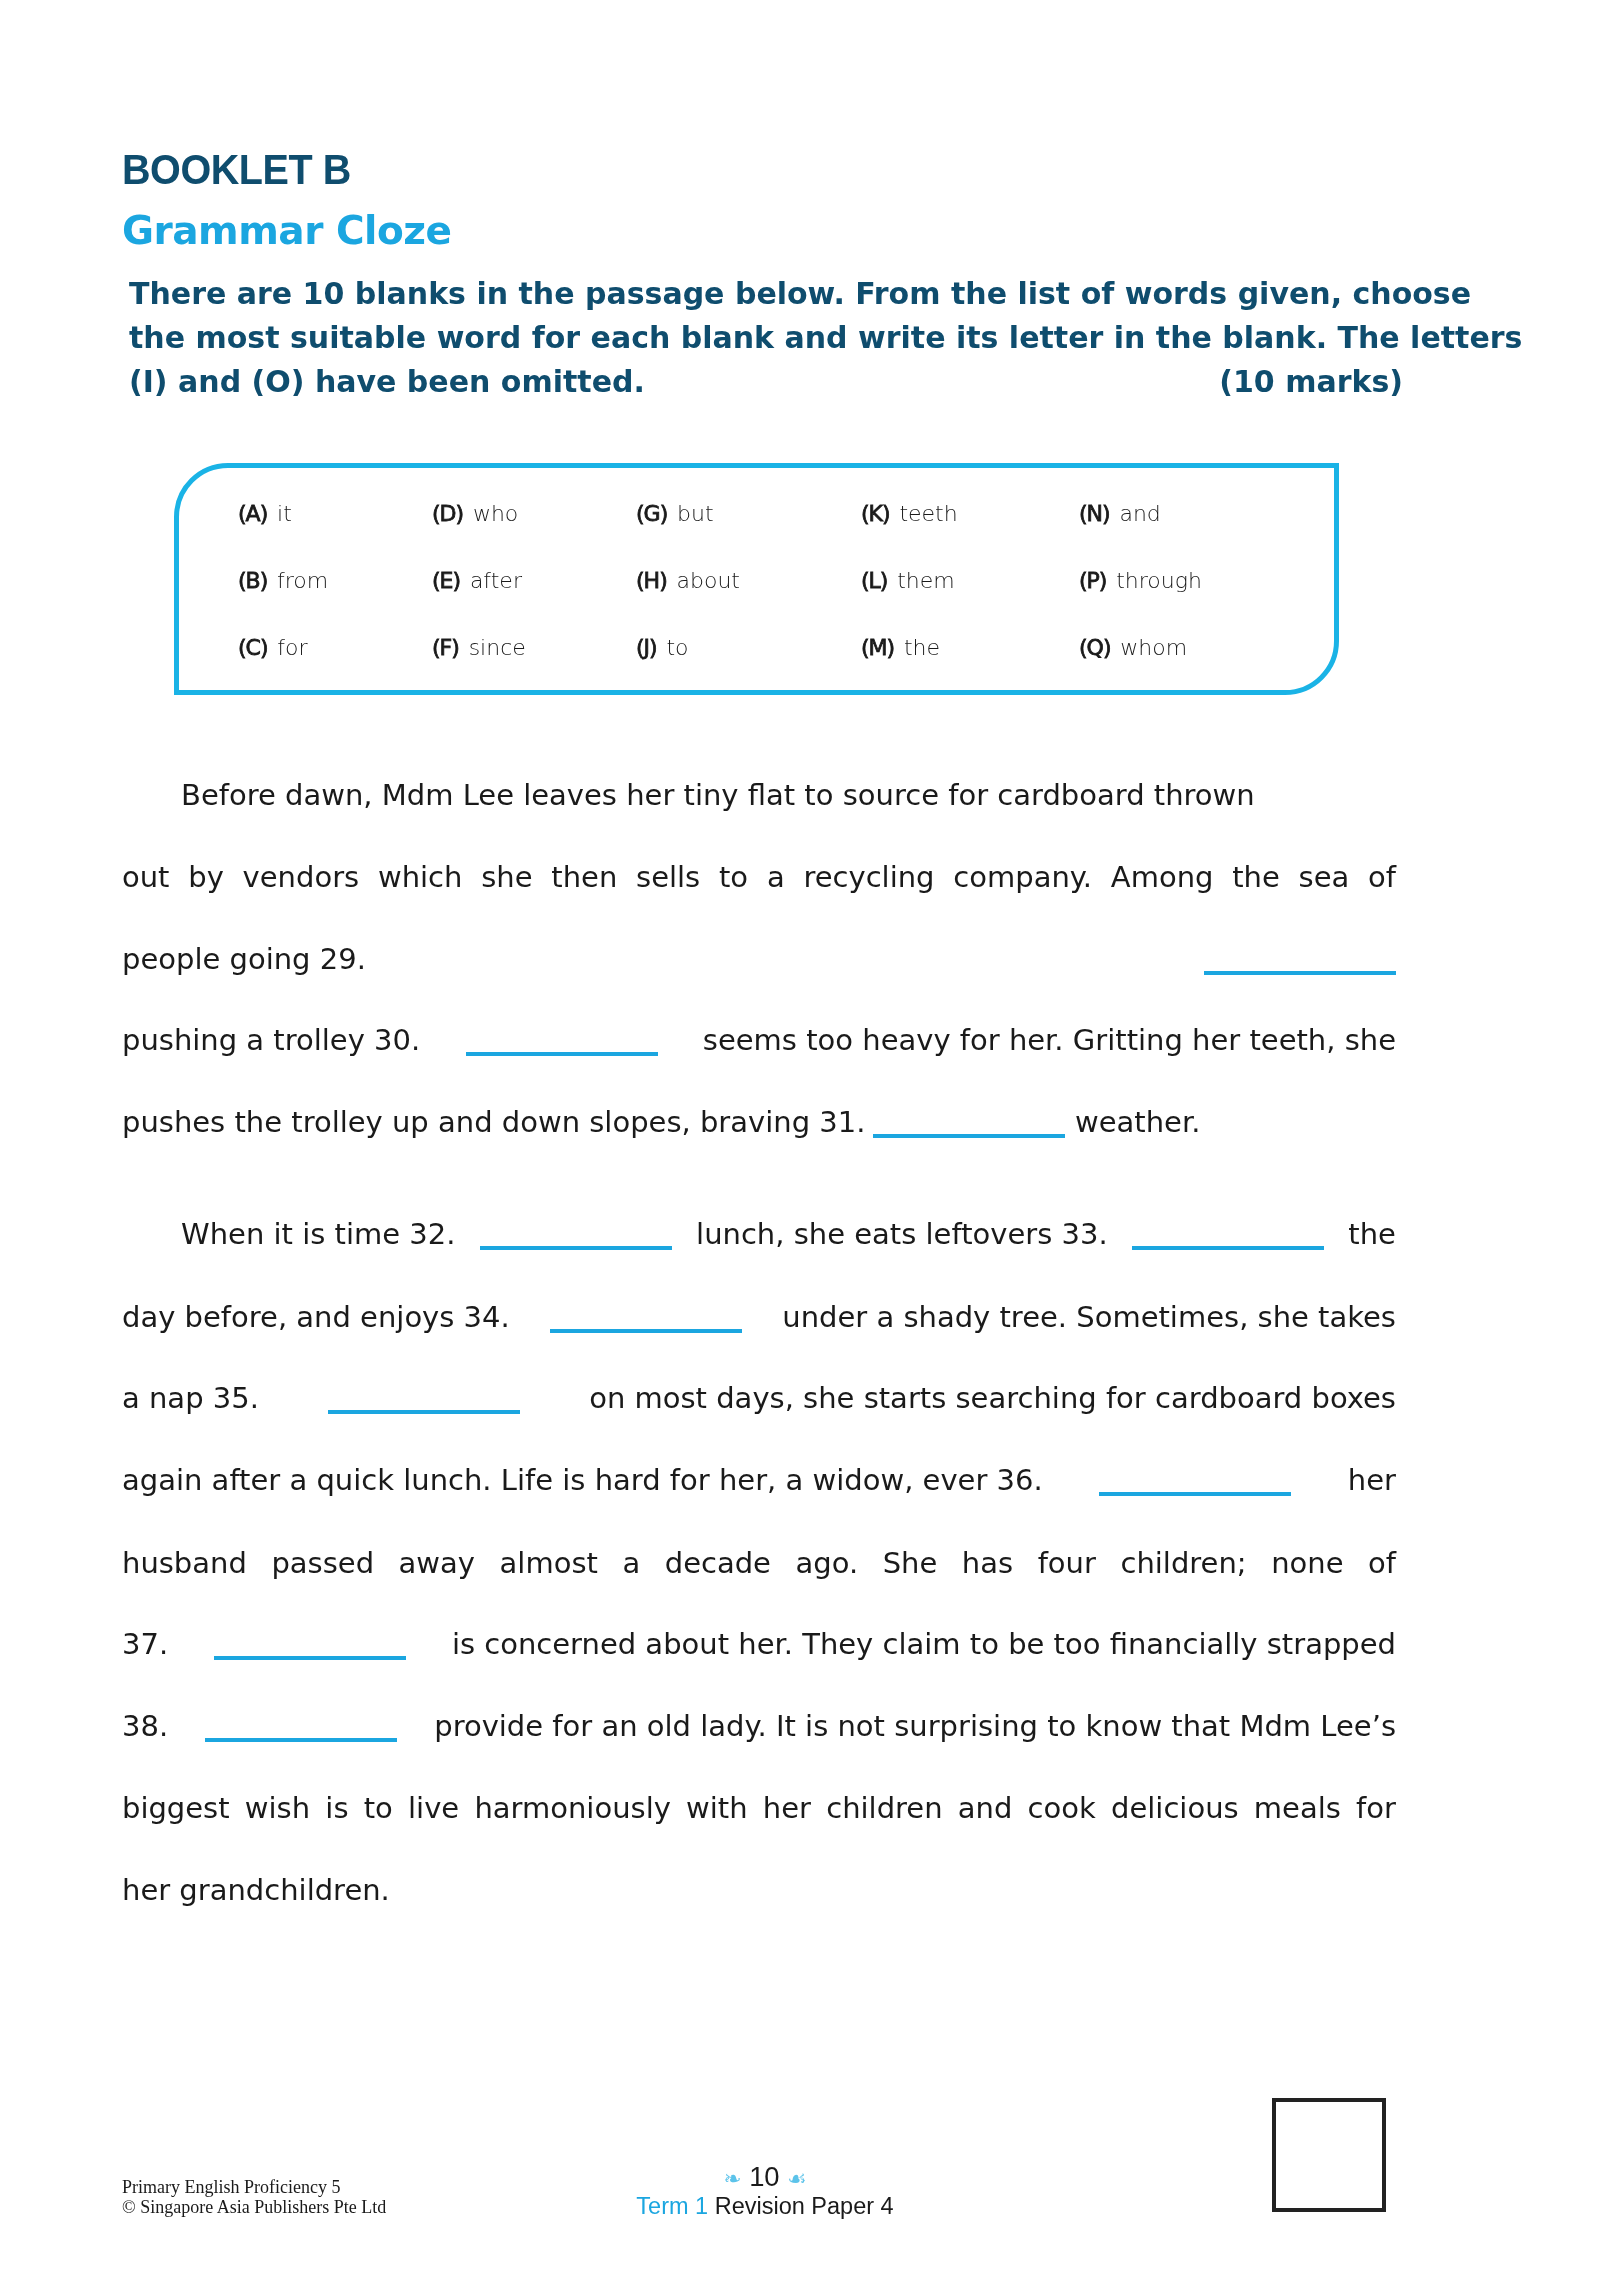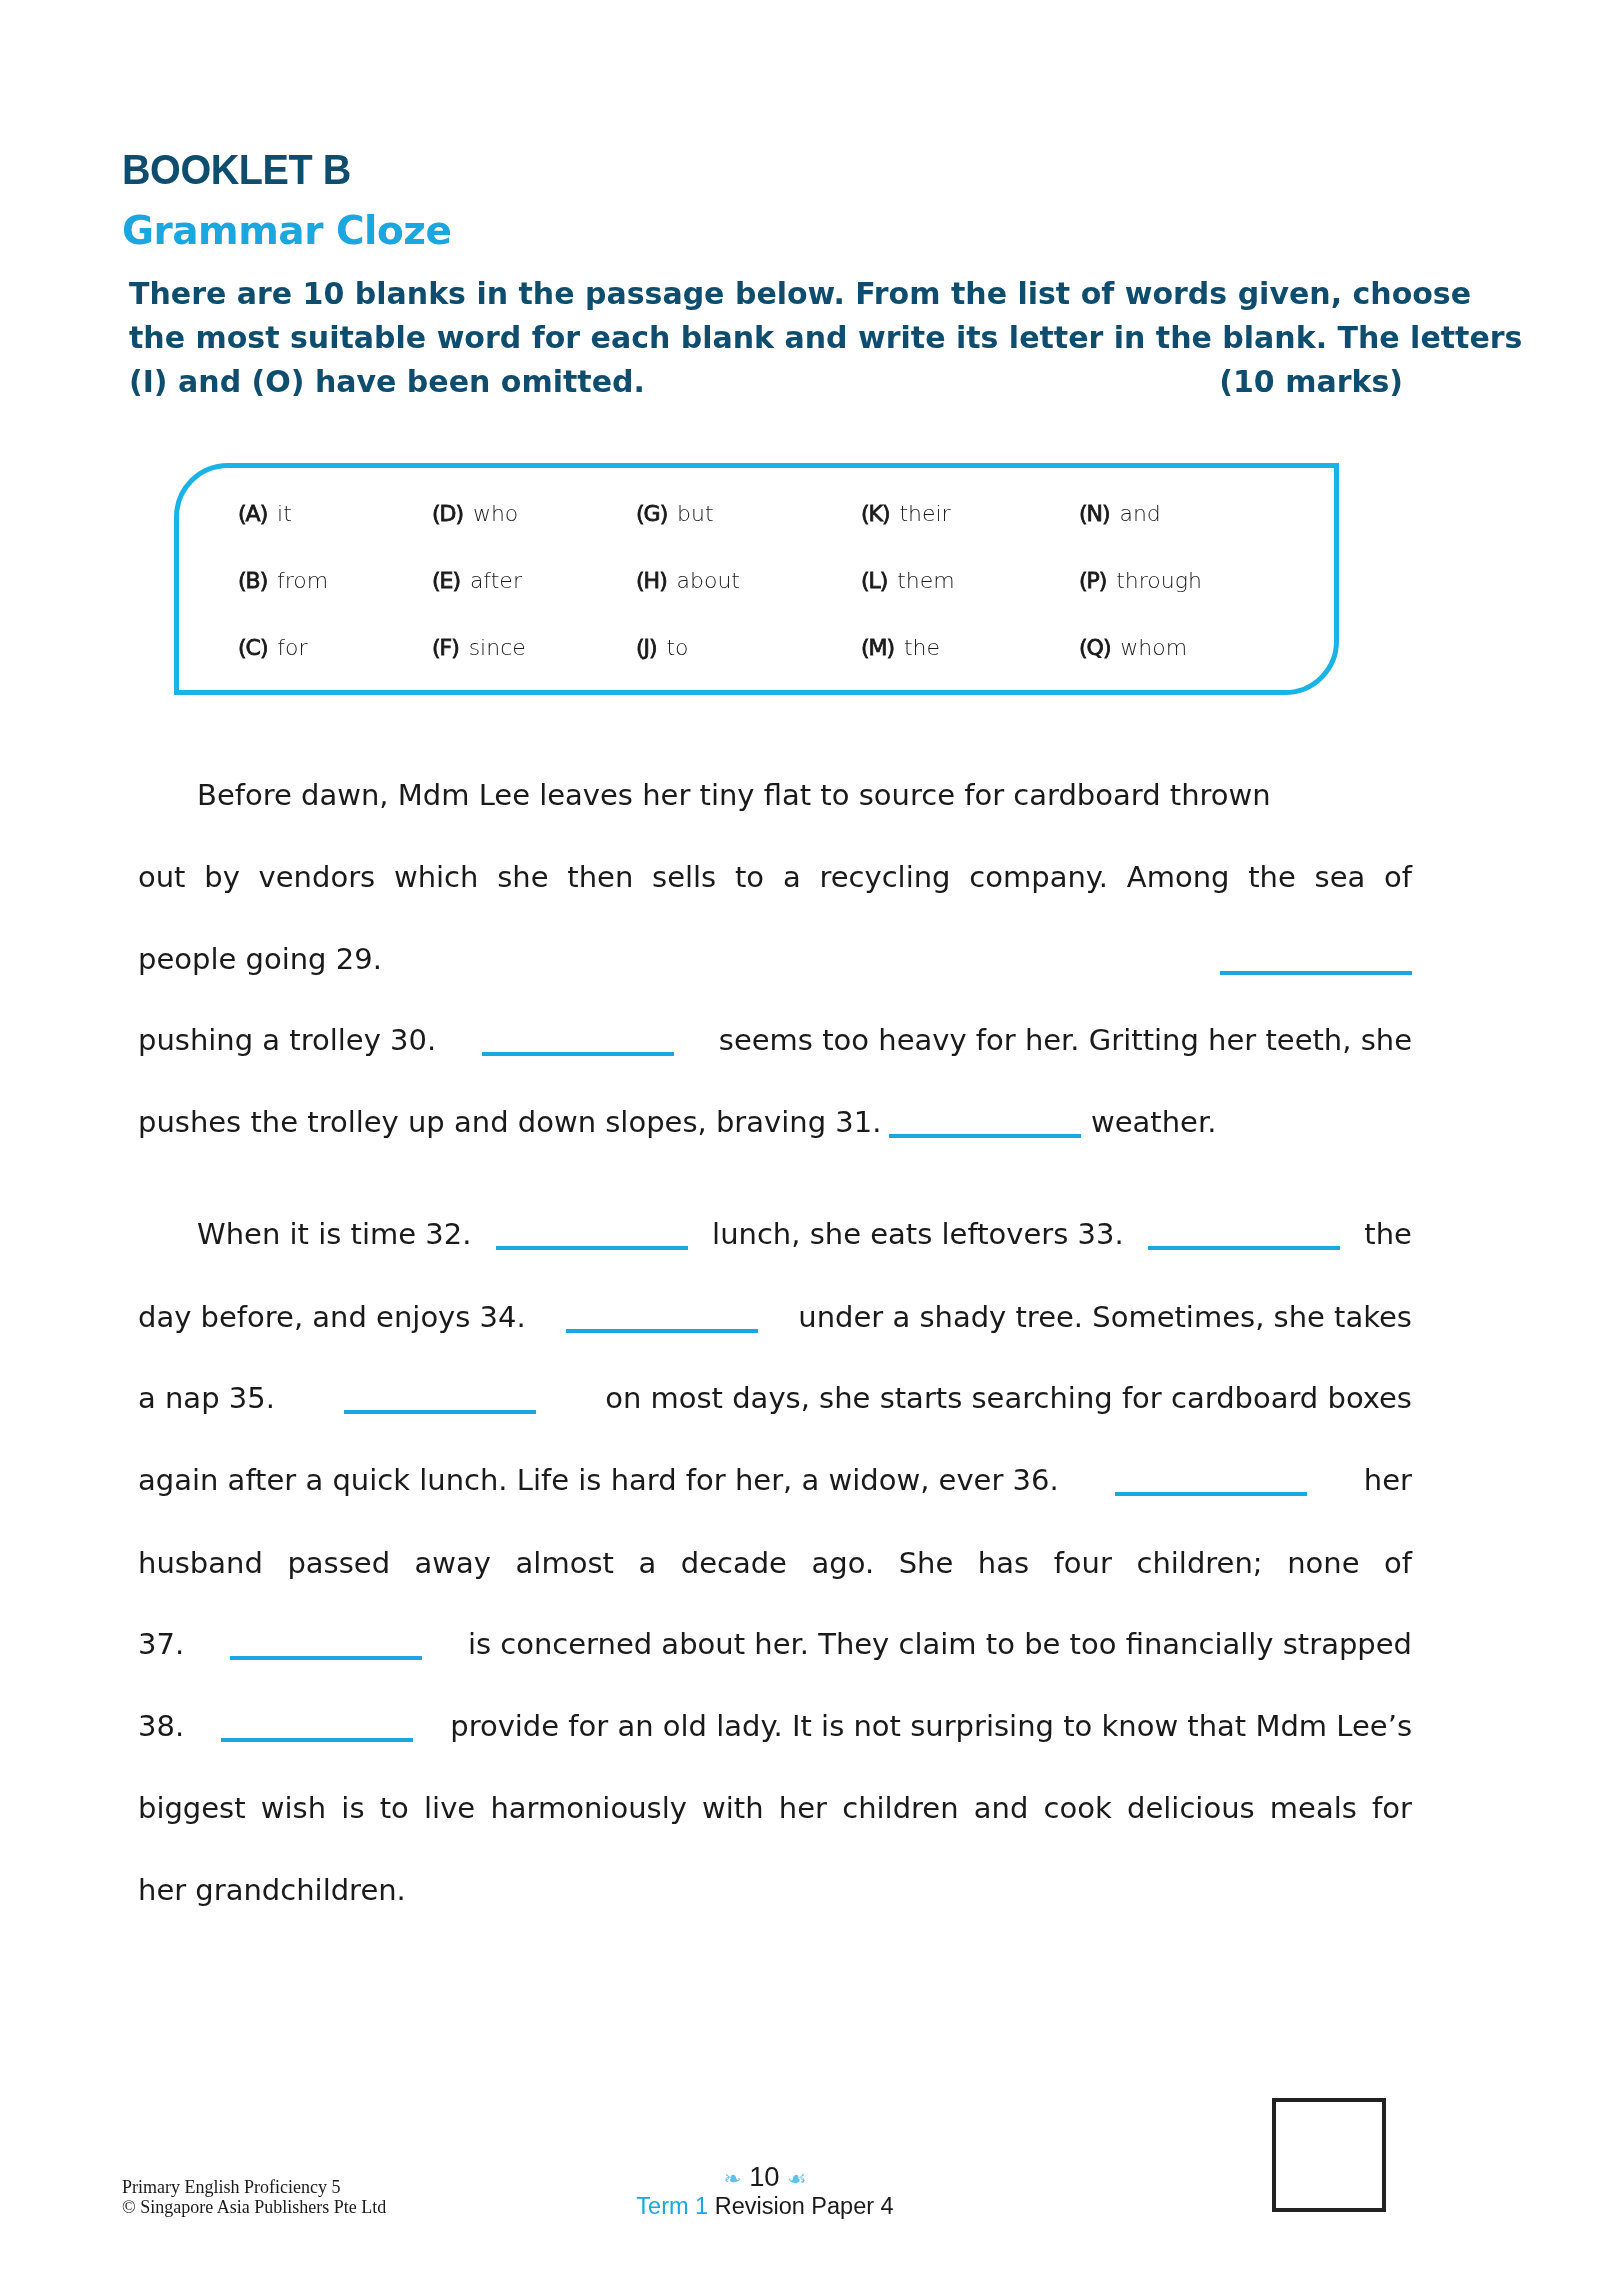--- a/index.html
+++ b/index.html
@@ -10,21 +10,21 @@
   .instructions { left: 122px; top: 272px; width: 1274px; font-family: "DejaVu Sans", sans-serif; font-weight: bold; font-size: 30px; color: #0f4d6e; line-height: 44px; margin-left: 7px; }
   .instr-line { display: block; text-align: justify; text-align-last: justify; white-space: nowrap; height: 44px; }
   .instr-last { display: flex; justify-content: space-between; height: 44px; }
 
   .wordbank { left: 174px; top: 463px; width: 1155px; height: 222px; border: 5.9px solid #1ab3e6; border-radius: 54px 0 54px 0; }
   .wb-item { position: absolute; font-family: "DejaVu Sans", sans-serif; font-size: 22px; color: #1a1a1a; white-space: nowrap; }
   .wb-letter { font-weight: normal; -webkit-text-stroke: 0.8px #1a1a1a; letter-spacing: -1px; }
   .wb-word { font-weight: 300; margin-left: 9.8px; }
 
   .passage { left: 122px; width: 1274px; font-family: "DejaVu Sans", sans-serif; font-size: 29px; color: #1a1a1a; font-weight: normal; }
-  .pline { position: absolute; left: 0; width: 1274px; height: 43px; line-height: 43px; white-space: nowrap; display: flex; align-items: flex-start; margin-left: 16px; }
+  .pline { position: absolute; left: 0; width: 1274px; height: 43px; line-height: 43px; white-space: nowrap; display: flex; align-items: flex-start; }
   .pline.just { justify-content: space-between; }
   .seg { white-space: pre; }
   .blank { display: inline-block; height: 3.9px; background: #1ba6e0; align-self: flex-end; margin-bottom: 5.9px; }
   .indent { padding-left: 59px; }
 
   .footer-left { left: 122px; top: 2178px; font-family: "Liberation Serif", serif; font-size: 18px; color: #1a1a1a; line-height: 19.6px; }
   .footer-center { left: 608px; top: 2162px; width: 314px; text-align: center; font-family: "Liberation Sans", sans-serif; }
   .page-num { font-size: 27.4px; color: #1a1a1a; line-height: 29px; }
   .swirl { color: #5cc3ea; font-size: 21.6px; vertical-align: middle; }
   .term-line { font-size: 23.5px; line-height: 27.4px; }
@@ -54,21 +54,21 @@
   <div class="wb-item" style="left:59px;top:167px"><span class="wb-letter">(C)</span><span class="wb-word">for</span></div>
 
   <div class="wb-item" style="left:253px;top:33px"><span class="wb-letter">(D)</span><span class="wb-word">who</span></div>
   <div class="wb-item" style="left:253px;top:100px"><span class="wb-letter">(E)</span><span class="wb-word">after</span></div>
   <div class="wb-item" style="left:253px;top:167px"><span class="wb-letter">(F)</span><span class="wb-word">since</span></div>
 
   <div class="wb-item" style="left:457px;top:33px"><span class="wb-letter">(G)</span><span class="wb-word">but</span></div>
   <div class="wb-item" style="left:457px;top:100px"><span class="wb-letter">(H)</span><span class="wb-word">about</span></div>
   <div class="wb-item" style="left:457px;top:167px"><span class="wb-letter">(J)</span><span class="wb-word">to</span></div>
 
-  <div class="wb-item" style="left:682px;top:33px"><span class="wb-letter">(K)</span><span class="wb-word">their</span></div>
+  <div class="wb-item" style="left:682px;top:33px"><span class="wb-letter">(K)</span><span class="wb-word">teeth</span></div>
   <div class="wb-item" style="left:682px;top:100px"><span class="wb-letter">(L)</span><span class="wb-word">them</span></div>
   <div class="wb-item" style="left:682px;top:167px"><span class="wb-letter">(M)</span><span class="wb-word">the</span></div>
 
   <div class="wb-item" style="left:900px;top:33px"><span class="wb-letter">(N)</span><span class="wb-word">and</span></div>
   <div class="wb-item" style="left:900px;top:100px"><span class="wb-letter">(P)</span><span class="wb-word">through</span></div>
   <div class="wb-item" style="left:900px;top:167px"><span class="wb-letter">(Q)</span><span class="wb-word">whom</span></div>
 </div>
 
 <div class="abs passage" style="top:0">
   <div class="pline just indent" style="top:774px;width:1215px">

